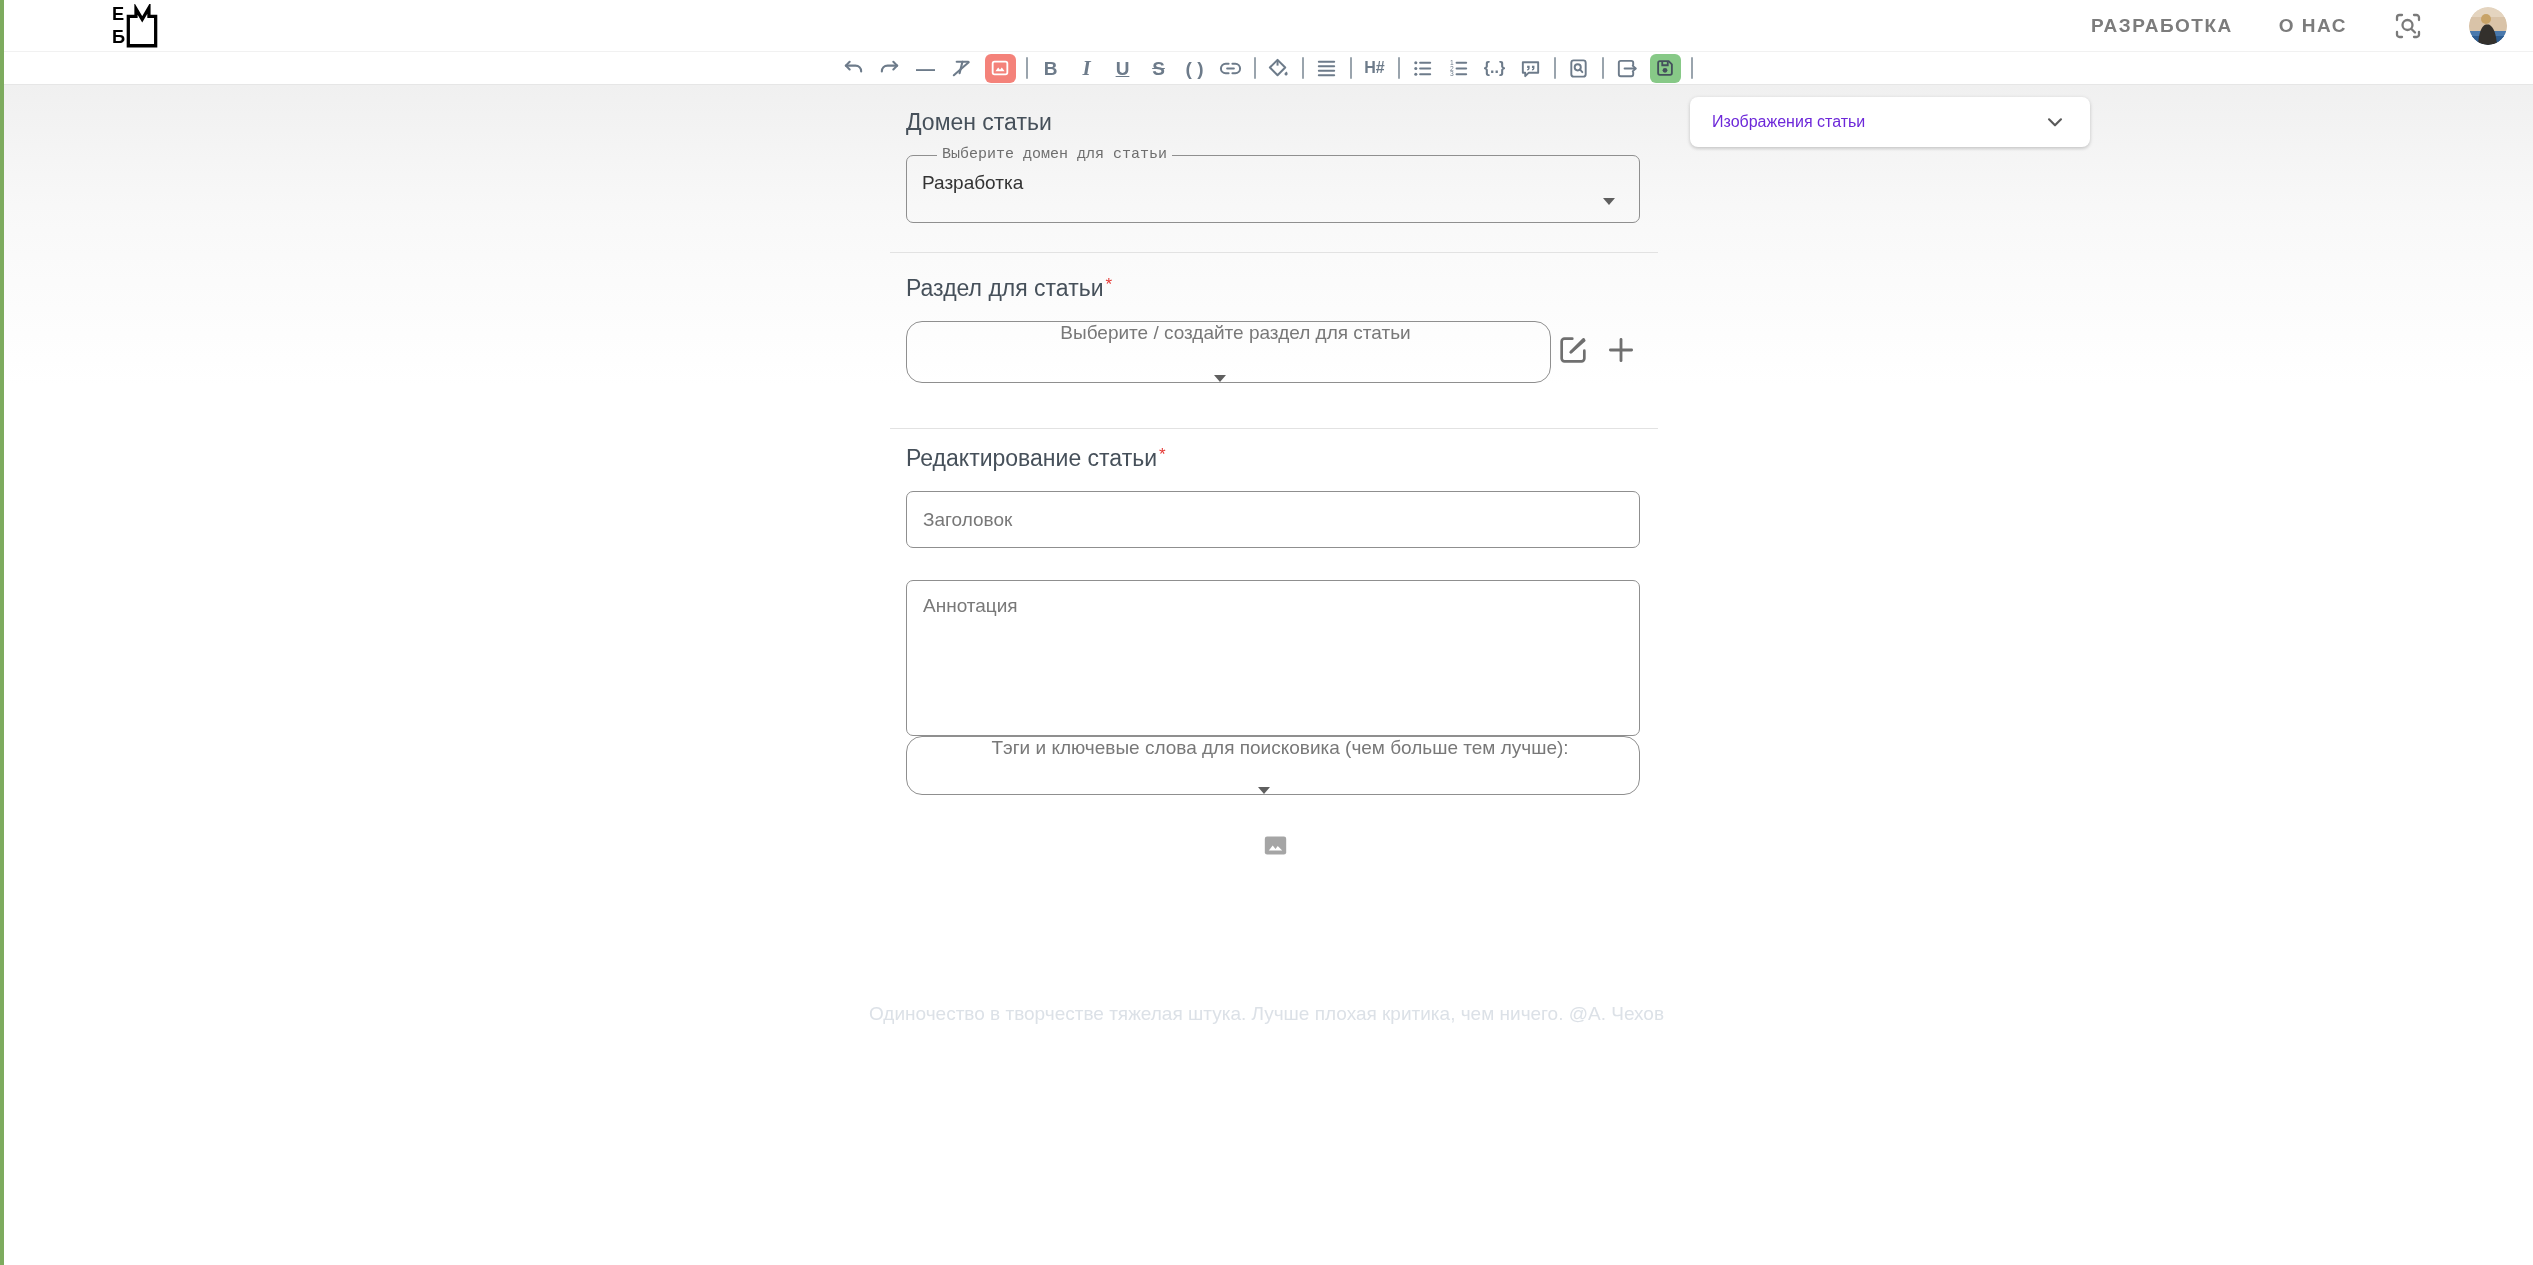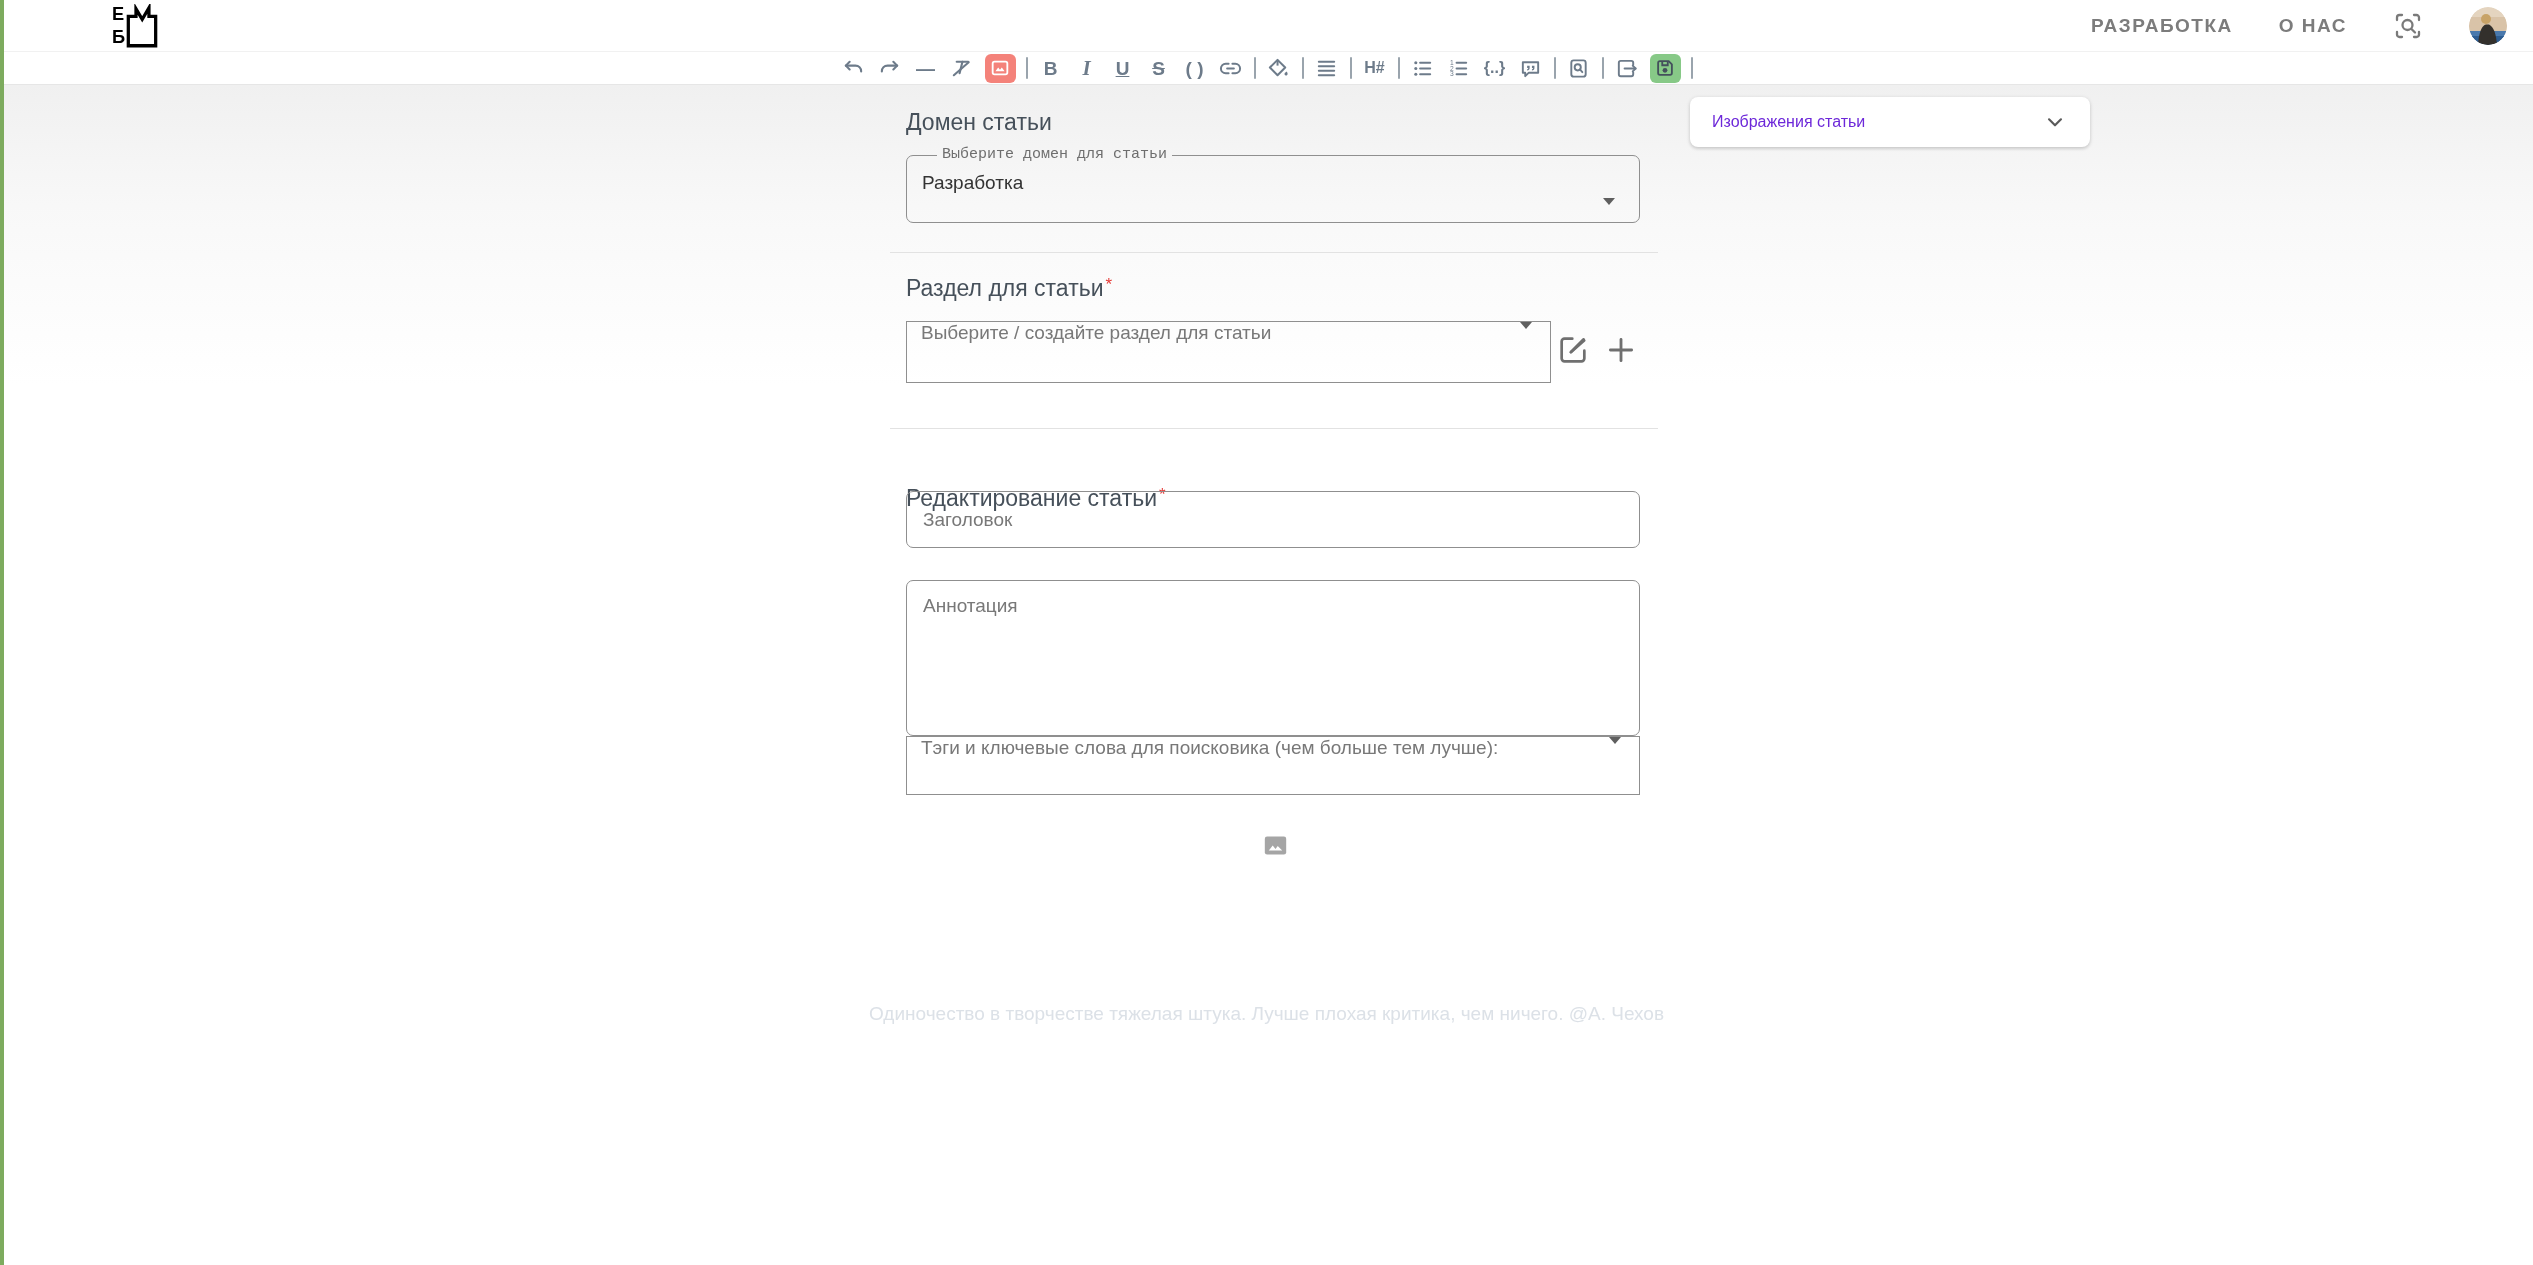--- a/index.html
+++ b/index.html
@@ -56,22 +56,22 @@
   fieldset.mat-field {
     position:absolute; left:906px; top:62px; width:734px; height:76px;
     border:1px solid #8f8f8f; border-radius:7px; padding:0 12px; background:transparent;
   }
   fieldset.mat-field legend {
     font-size:15px; color:#6e6e6e; padding:0 5px; margin-left:18px; line-height:1.1;font-family:Liberation Mono, monospace;
   }
   .field-value { font-size:19px; color:#333; margin:8px 0 0 3px; }
 
   .select-box {
-    position:absolute; border:1px solid #8f8f8f; border-radius:0; background:transparent;
-    display:flex; align-items:flex-start; cursor:pointer;
+    position:absolute; border:1px solid #8f8f8f; border-radius:16px; background:transparent;
+    display:flex; align-items:center; cursor:pointer;flex-direction:column;
   }
   .select-placeholder { font-size:19px; color:#787878; padding-left:14px; flex:1;
     white-space:nowrap; overflow:hidden; }
   .dd-arrow {
     width:0; height:0; border-left:6px solid transparent; border-right:6px solid transparent;
     border-top:7px solid #5f5f5f; margin-right:18px; flex:0 0 auto;
   }
   .section-divider { position:absolute; left:890px; width:768px; height:1px; background:#e2e2e2; }
 
   .icon-btn { position:absolute; cursor:pointer; color:#6f6f6f; }
@@ -333,21 +333,21 @@
     <svg viewBox="0 0 24 24" width="34" height="34">
       <g stroke="#6f6f6f" stroke-width="2" stroke-linecap="round">
         <path d="M12 4.5 V19.5"></path>
           <path d="M4.5 12 H19.5"></path>
       </g>
     </svg>
   </span>
 
   <div class="section-divider" style="top:343px;"></div>
 
-  <div class="section-title" style="top:360px;margin-top:40px;">
+  <div class="section-title" style="top:360px;">
     <span>Редактирование статьи</span><span class="req">*</span>
   </div>
   <input class="text-field" style="top: 406px; height: 57px;" type="text" placeholder="Заголовок">
   <textarea class="text-field" style="top: 495px; height: 156px;" placeholder="Аннотация"></textarea>
   <div class="select-box" style="left:906px; top:651px; width:734px; height:59px;">
     <span class="select-placeholder">Тэги и ключевые слова для поисковика (чем больше тем лучше):</span>
     <span class="dd-arrow"></span>
   </div>
 
   <span class="img-placeholder">

